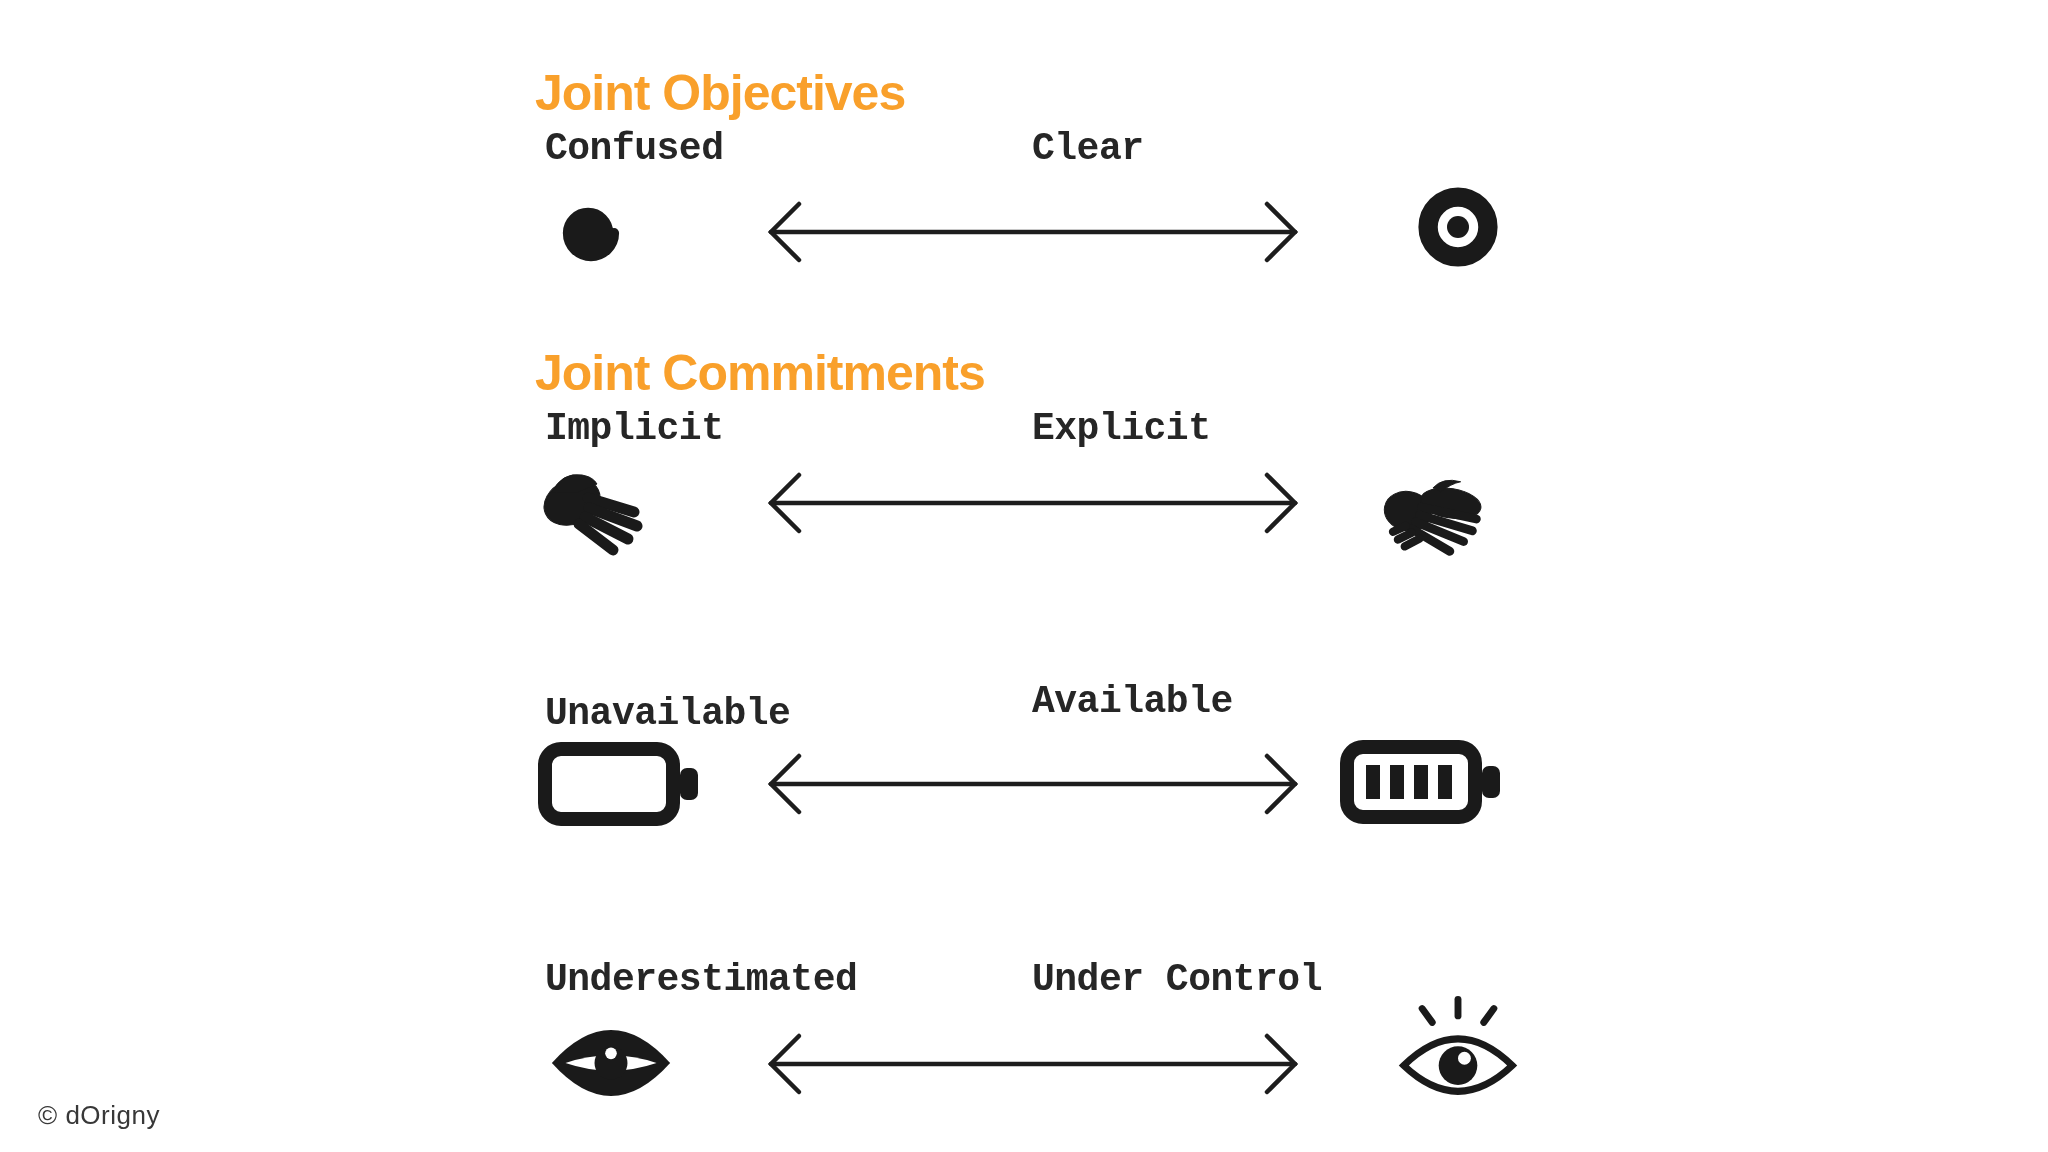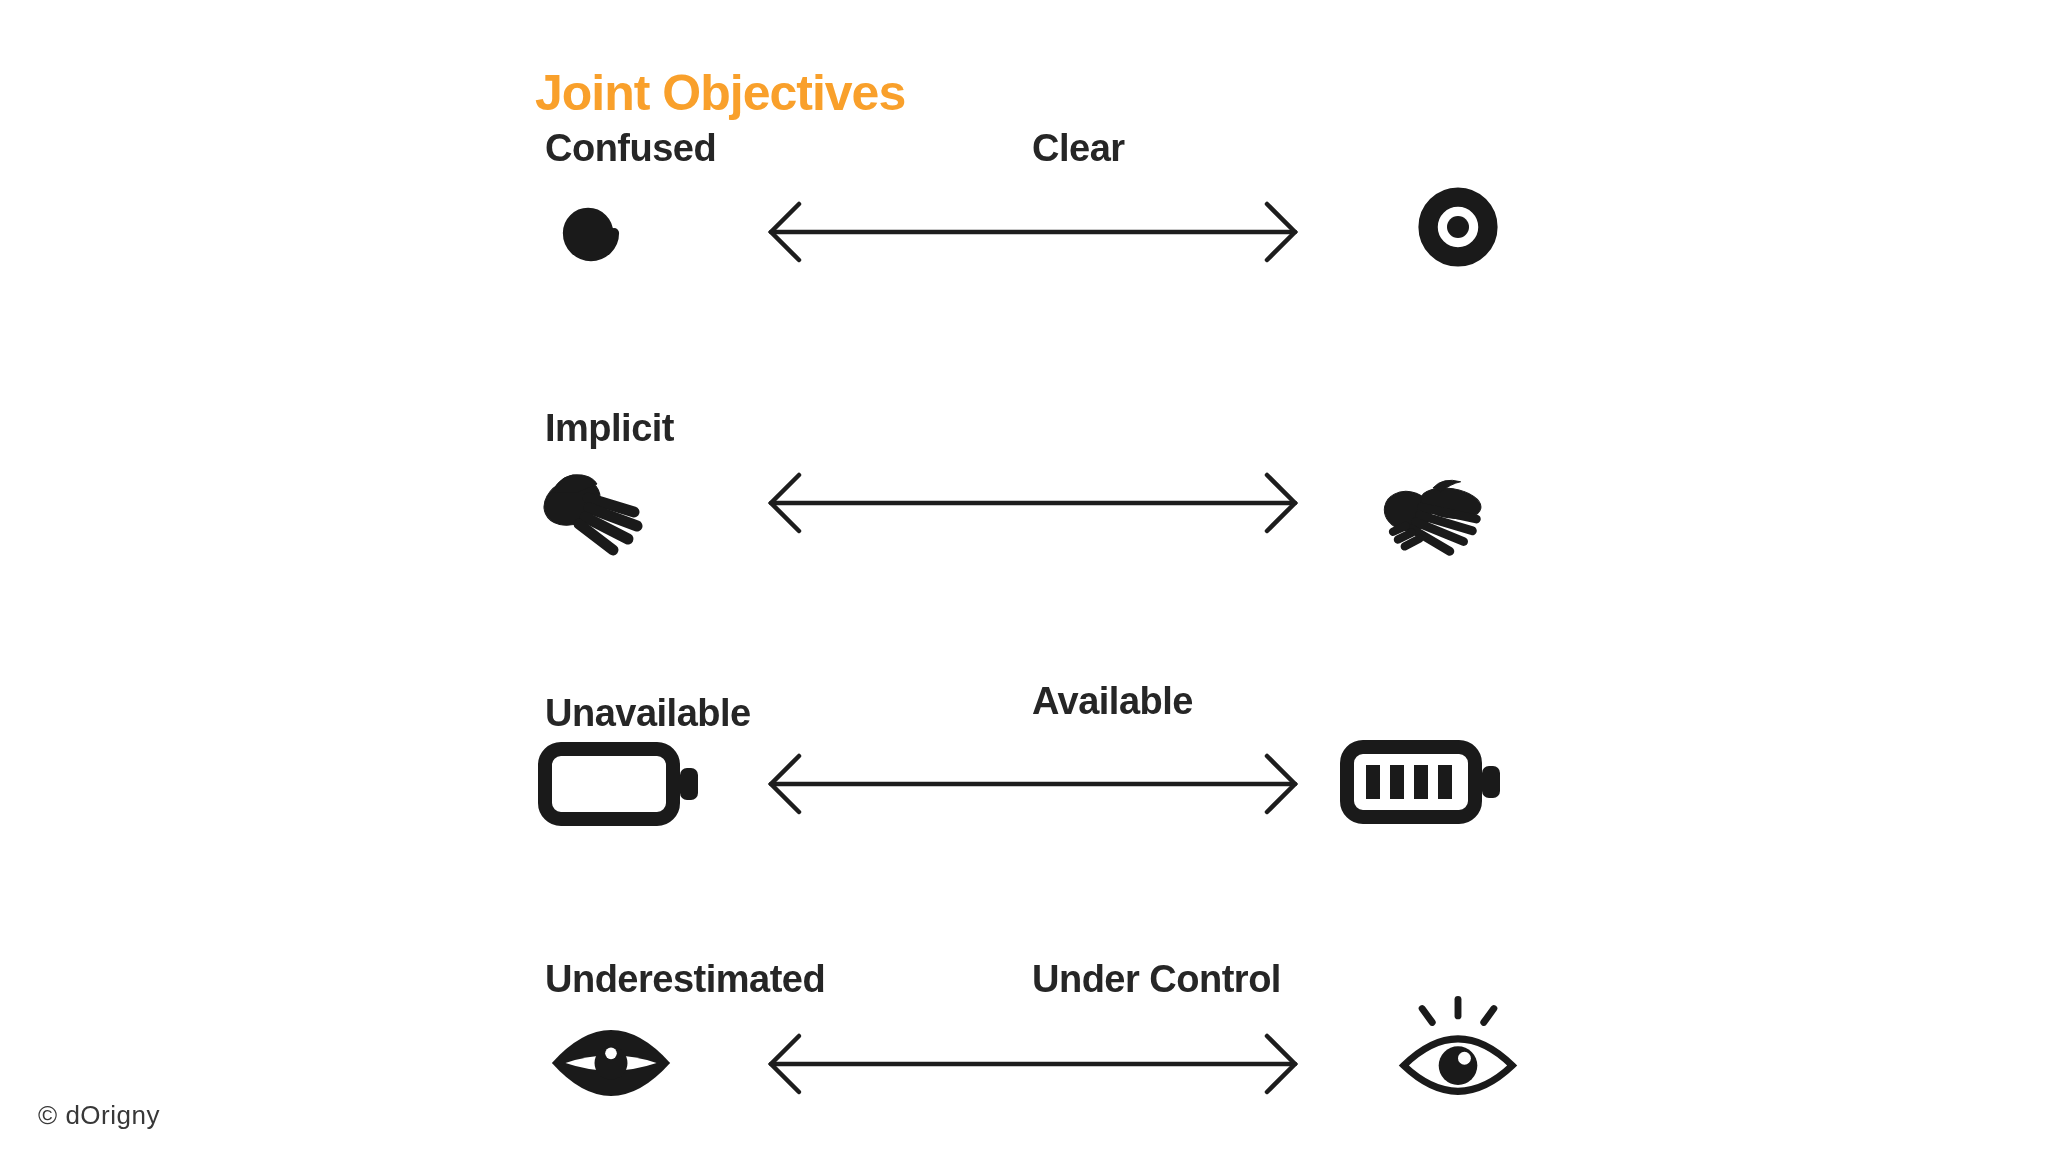--- a/index.html
+++ b/index.html
@@ -6,21 +6,21 @@
   .canvas{
     position:relative;width:2048px;height:1152px;background:#ffffff;
     font-family:"Liberation Sans",sans-serif;overflow:hidden;padding-left:12px;
   }
   .title{
     position:absolute;left:535px;font-weight:bold;font-size:50px;
     color:#F9A02B;letter-spacing:-1px;white-space:nowrap;
   }
   .lbl{
     position:absolute;font-weight:bold;font-size:38px;color:#262626;
-    letter-spacing:-0.5px;white-space:nowrap;
+    letter-spacing:-0.5px;white-space:nowrap;font-family:Liberation Mono, monospace;
   }
   .lbl-left{left:545px;}
   .lbl-right{left:1032px;width:480px;text-align:left;}
   .icon{position:absolute;}
   .arrow{position:absolute;left:763px;width:540px;height:72px;}
   .watermark{
     position:absolute;left:38px;top:1100px;font-size:26px;color:#383838;
     letter-spacing:0.5px;white-space:nowrap;
   }
 </style>
@@ -43,21 +43,23 @@
       <polyline points="36,8 8,36 36,64"></polyline>
       <polyline points="504,8 532,36 504,64"></polyline>
     </g>
   </svg>
 
   <svg class="icon" style="left:1414px;top:183px" width="88" height="88" viewBox="0 0 100 100" aria-hidden="true">
     <circle cx="50" cy="50" r="34" fill="none" stroke="#1A1A1A" stroke-width="22"></circle>
     <circle cx="50" cy="50" r="12.5" fill="#1A1A1A"></circle>
   </svg>
 
+  <div class="title" style="top:344px">Joint Commitments</div>
   <div class="lbl lbl-left" style="top:407px">Implicit</div>
+  <div class="lbl lbl-right" style="top:407px">Explicit</div>
 
   <svg class="icon" style="left:536px;top:462px" width="130" height="110" viewBox="0 0 130 110" aria-hidden="true">
     <g fill="#1A1A1A" stroke="#1A1A1A" stroke-linecap="round">
       <ellipse cx="36" cy="40" rx="29" ry="22" transform="rotate(-24 36 40)"></ellipse>
       <path d="M16 30 Q26 10 46 13 Q57 15 61 22 L40 31 Z"></path>
       <line x1="52" y1="36" x2="98" y2="50" stroke-width="11"></line>
       <line x1="53" y1="46" x2="101" y2="64" stroke-width="11"></line>
       <line x1="49" y1="55" x2="92" y2="77" stroke-width="11"></line>
       <line x1="43" y1="62" x2="77" y2="88" stroke-width="11"></line>
     </g>

